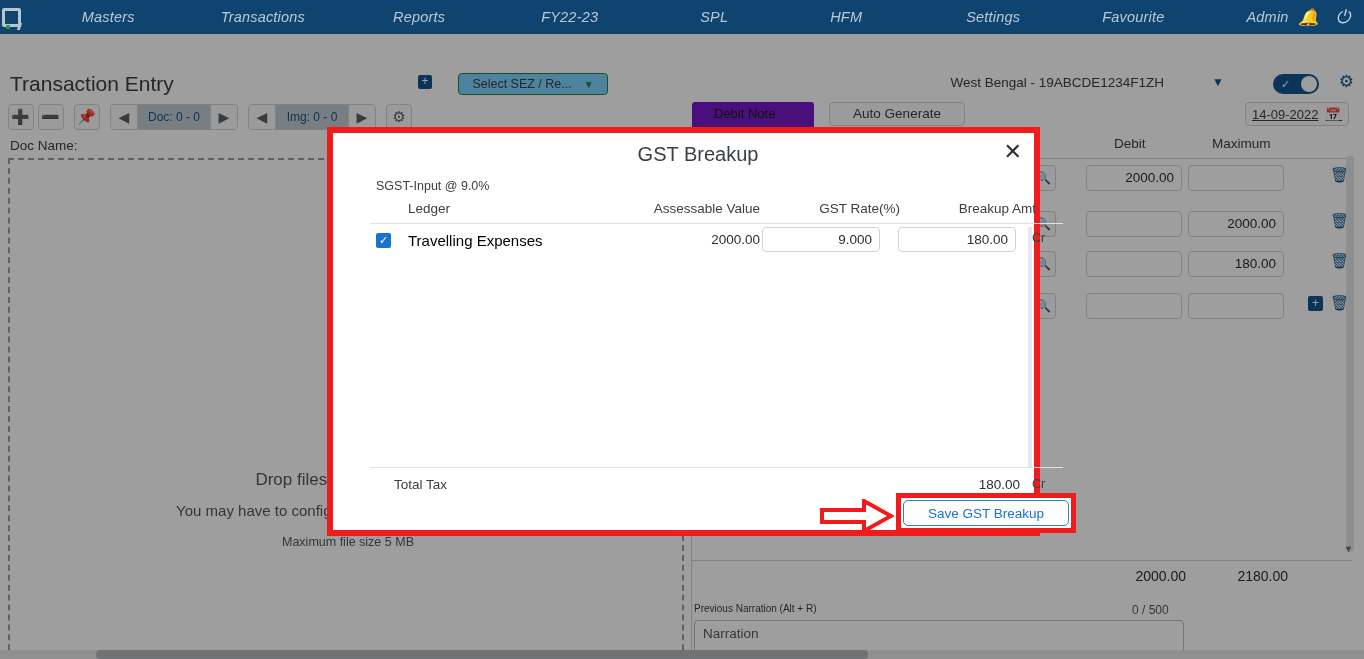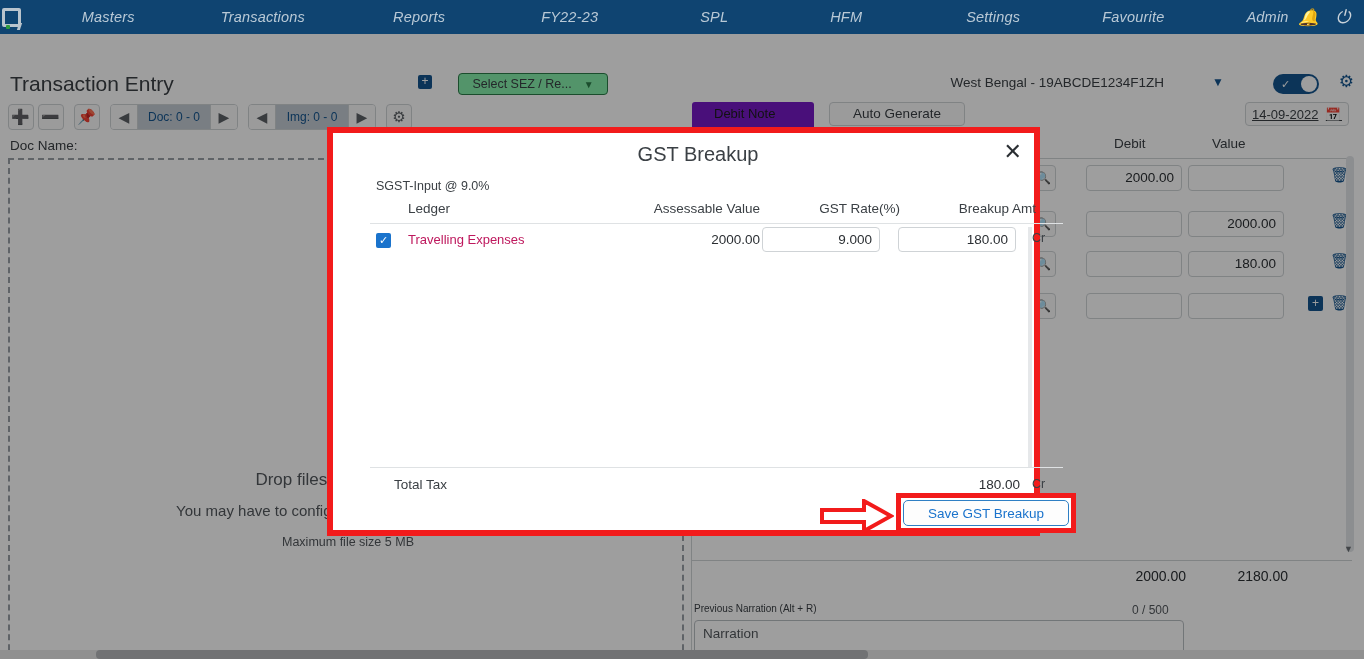--- a/index.html
+++ b/index.html
@@ -70,21 +70,21 @@
   .title-plus {
     position: absolute; top: 41px; left: 418px;
     width: 14px; height: 14px; background: #14558f;
     color: #fff; font-size: 12px; line-height: 13px;
     text-align: center; border-radius: 2px; cursor: pointer;
   }
   .sez-select {
     position: absolute; top: 39px; left: 458px;
     width: 150px; height: 22px;
     border: 1px solid #2d7d4a; border-radius: 4px;
-    background: #86efac;
+    background: #7dd3fc;
     font-size: 12.5px; color: #3b4045;
     display: flex; align-items: center; justify-content: center; gap: 12px;
     cursor: pointer;
   }
   .sez-caret { color: #2d7d4a; font-size: 10px; }
   .gst-state {
     position: absolute; top: 41px; right: 200px;
     font-size: 13.5px; color: #3b4045;
   }
   .state-caret {
@@ -279,21 +279,21 @@
   .mh-assess { left: 268px; width: 130px; text-align: right; }
   .mh-rate { left: 418px; width: 120px; text-align: right; }
   .mh-amt { left: 548px; width: 126px; text-align: right; }
   .mhead-line { position: absolute; top: 90px; left: 8px; width: 693px; height: 1px; background: #dfe2e4; }
   .mrow { position: absolute; top: 94px; left: 0; width: 100%; height: 36px; }
   .mchk {
     position: absolute; left: 14px; top: 6px;
     width: 15px; height: 15px; background: #1a73cc; border-radius: 2px;
     color: #fff; font-size: 11px; line-height: 15px; text-align: center; cursor: pointer;
   }
-  .mledger { position: absolute; left: 46px; top: 5px; font-size: 13px; color: #be185d; }
+  .mledger { position: absolute; left: 46px; top: 5px; font-size: 15px; color: #000000; }
   .massess { position: absolute; left: 268px; top: 5px; width: 130px; text-align: right; font-size: 13.5px; color: #2b2f33; }
   .minput {
     position: absolute; top: 0; height: 25px; width: 118px;
     border: 1px solid #cfd3d6; border-radius: 4px; background: #fff;
     font-size: 13.5px; color: #2b2f33; text-align: right; line-height: 23px; padding-right: 7px;
     cursor: text;
   }
   .minput.rate { left: 400px; }
   .minput.amt { left: 536px; }
   .mcr { position: absolute; left: 670px; top: 4px; font-size: 12.5px; color: #3b4045; }
@@ -392,21 +392,21 @@
     <div class="rpanel">
       <div class="debit-note-badge">Debit Note</div>
       <div class="auto-gen-btn">Auto Generate</div>
       <div class="date-field">
         <span>14-09-2022</span>
         <span class="cal-icon">📅</span>
       </div>
 
       <div class="col-head ch-ledgers">Ledgers</div>
       <div class="col-head ch-debit">Debit</div>
-      <div class="col-head ch-credit">Value</div>
+      <div class="col-head ch-credit">Maximum</div>
       <div class="ledger-head-line"></div>
 
       <div class="lrow" style="top:60px">
         <div class="search-btn">🔍</div>
         <div class="amt debit">2000.00</div>
         <div class="amt credit"></div>
         <div class="trash-ic">🗑</div>
       </div>
       <div class="lrow" style="top:106px">
         <div class="search-btn">🔍</div>

